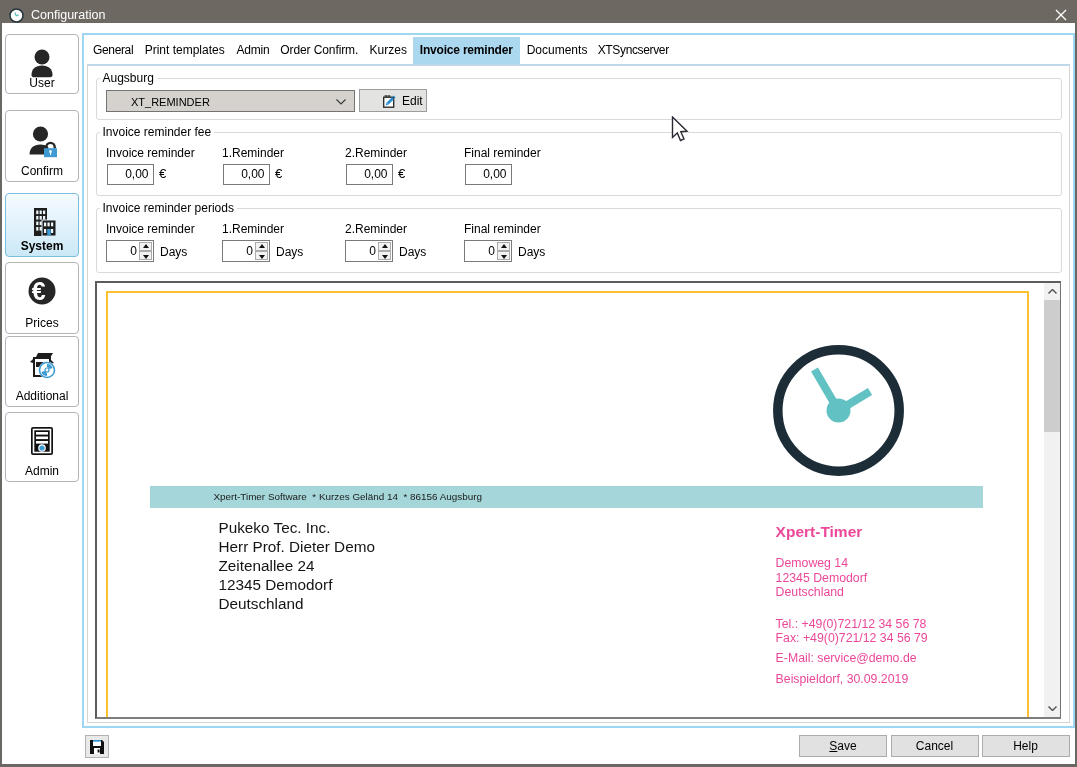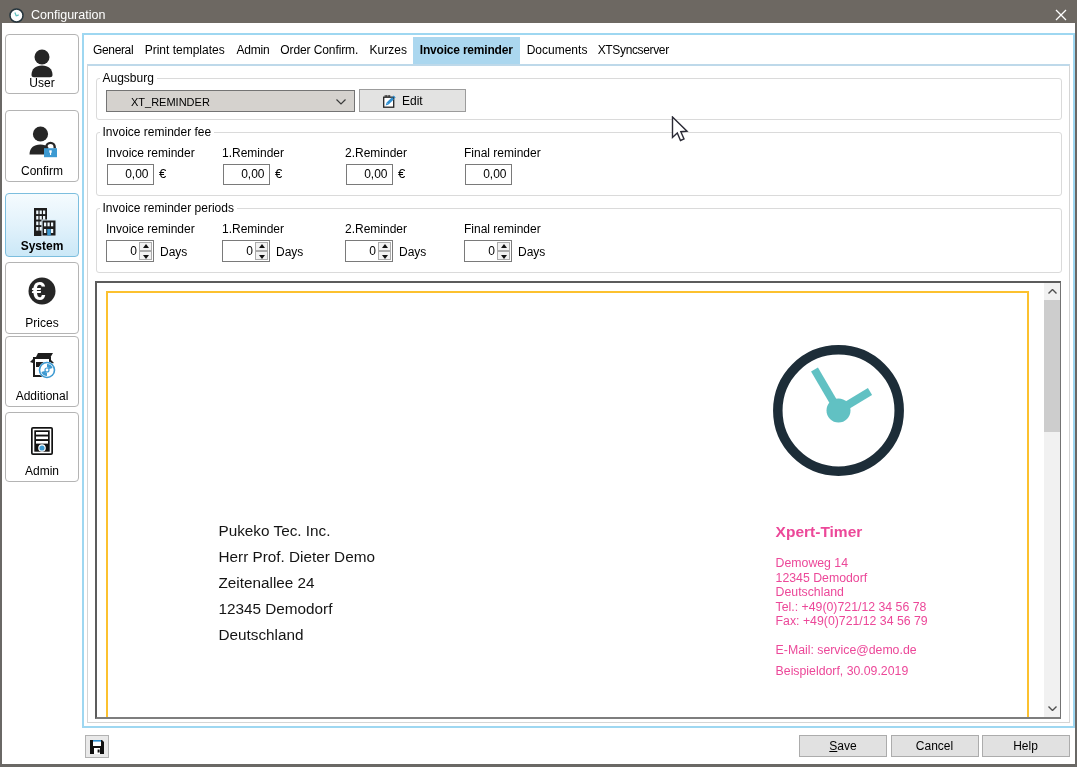--- a/index.html
+++ b/index.html
@@ -33,28 +33,28 @@
 .spin .num { position:absolute; right:16px; top:3px; font-size:12px; }
 .spbtn { position:absolute; right:1px; width:13px; height:9px; background:#f2f2f2; border:1px solid #ababab; }
 .spbtn.up { top:1px; }
 .spbtn.dn { top:10px; }
 .tri { position:absolute; left:50%; top:50%; width:0; height:0; border-left:3.5px solid transparent; border-right:3.5px solid transparent; }
 .tri.u { transform:translate(-50%,-50%); border-bottom:4px solid #101010; margin-top:-1px; }
 .tri.d { transform:translate(-50%,-50%); border-top:4px solid #101010; margin-top:1px; }
 
 #combo { position:absolute; left:106px; top:90px; width:249px; height:22px; background:#d5d2ce; border:1px solid #747474; }
 #combo span { position:absolute; left:24px; top:4.5px; font-size:11px; }
-#editbtn { position:absolute; left:359px; top:89px; width:107px; height:23px; background:#e3e3e2; border:1px solid #9c9c9c; }
+#editbtn { position:absolute; left:359px; top:89px; width:68px; height:23px; background:#e3e3e2; border:1px solid #9c9c9c; }
 #editbtn span { position:absolute; left:42px; top:4px; font-size:12px; }
 
 #preview { position:absolute; left:95px; top:281px; width:966px; height:438px; border:2px solid #5c5c5c; border-right:1px solid #737373; border-bottom:2px solid #7e7e7e; background:#fff; overflow:hidden; }
 #page { position:absolute; left:8.8px; top:8px; width:923px; height:600px; border:2px solid #fcc12f; }
 #tealbar { position:absolute; left:53.4px; top:203px; width:833px; height:22px; background:#a5d6d9; }
 #tealbar span { position:absolute; left:63px; top:5px; font-size:9.9px; color:#1b1b1b; }
-#addr { position:absolute; left:121.5px; top:234.5px; font-size:15.3px; line-height:26px; color:#141414; }
+#addr { position:absolute; left:121.5px; top:234.5px; font-size:15.3px; line-height:19px; color:#141414; }
 #rcol { position:absolute; left:678.6px; top:242px; font-size:12.3px; line-height:14.4px; color:#ec4899; }
 
 #sbar { position:absolute; right:0; top:0; width:16.5px; height:434px; background:#f1f1f1; }
 #sthumb { position:absolute; left:0; right:0; top:17px; height:132px; background:#cdcdcd; }
 
 .btn { position:absolute; top:735px; width:88px; height:22px; background:#e1e1e1; border:1px solid #acacac; text-align:center; font-size:12px; padding-top:3px; }
 #flopbtn { position:absolute; left:85px; top:735px; width:24px; height:23px; background:#e9e9e9; border:1px solid #b2b2b2; }
 </style>
 </head>
 <body>
@@ -248,26 +248,29 @@
 <span class="flabel" style="left:518px;top:245px">Days</span>
 
 <div id="preview">
   <div id="page"></div>
   <svg class="abs" style="left:673.9px;top:59.9px" width="135" height="135" viewBox="0 0 135 135">
     <circle cx="67.5" cy="67.5" r="60.7" fill="none" stroke="#1d2d38" stroke-width="9.5"></circle>
     <path d="M67.5 67.5 L43.5 26.5" stroke="#61c1c3" stroke-width="8"></path>
     <path d="M67.5 67.5 L99 48.5" stroke="#61c1c3" stroke-width="8"></path>
     <circle cx="67.5" cy="67.5" r="12" fill="#61c1c3"></circle>
   </svg>
+  <div id="tealbar">
+      <span>Xpert-Timer Software&nbsp; * Kurzes Geländ 14&nbsp; * 86156 Augsburg</span>
+    </div>
   <div id="addr">Pukeko Tec. Inc.<br>Herr Prof. Dieter Demo<br>Zeitenallee 24<br>12345 Demodorf<br>Deutschland</div>
   <div id="rcol">
     <div style="font-size:15.5px;font-weight:bold">Xpert-Timer</div>
     <div style="margin-top:17px">Demoweg 14<br>12345 Demodorf<br>Deutschland</div>
-    <div style="">Tel.: +49(0)721/12 34 56 78<br>Fax: +49(0)721/12 34 56 79</div>
-    <div style="margin-top:15px">E-Mail: service@demo.de</div>
+    <div style="margin-top:17px">Tel.: +49(0)721/12 34 56 78<br>Fax: +49(0)721/12 34 56 79</div>
+    <div style="margin-top:6px">E-Mail: service@demo.de</div>
     <div style="margin-top:6.5px">Beispieldorf, 30.09.2019</div>
   </div>
   <div id="sbar">
     <div id="sthumb"></div>
     <svg class="abs" style="left:4px;top:6px" width="9" height="5" viewBox="0 0 9 5">
         <path d="M0.5 4.5 L4.5 0.5 L8.5 4.5" fill="none" stroke="#505050" stroke-width="1.4"></path>
       </svg>
     <svg class="abs" style="left:4px;bottom:6px" width="9" height="5" viewBox="0 0 9 5">
         <path d="M0.5 0.5 L4.5 4.5 L8.5 0.5" fill="none" stroke="#505050" stroke-width="1.4"></path>
       </svg>

